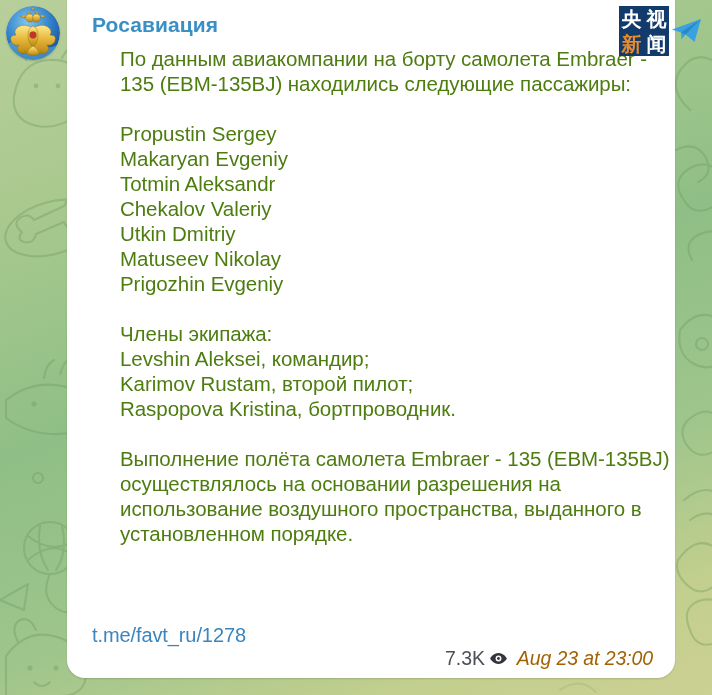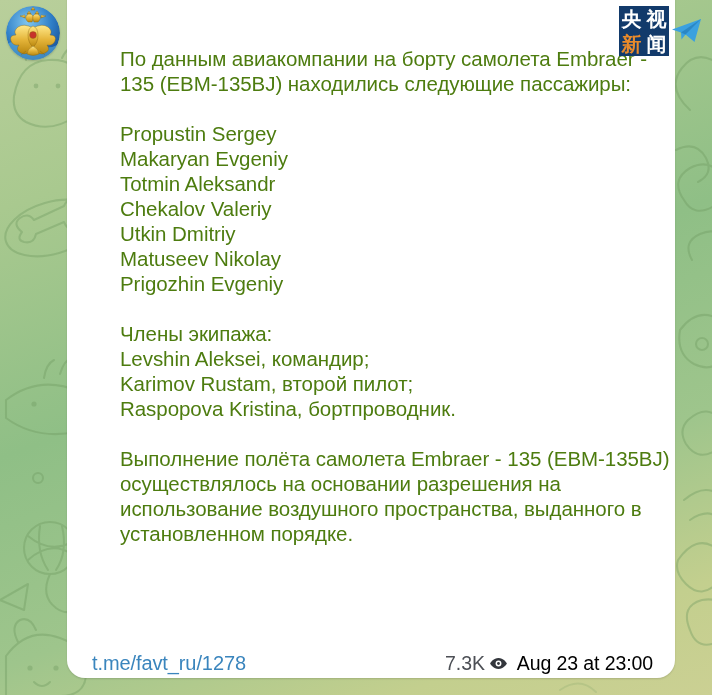--- a/index.html
+++ b/index.html
@@ -83,24 +83,25 @@
     white-space: pre-wrap;
     letter-spacing: -0.05px;
     margin-left: 28px;
   }
 
   
   #footer {
     position: absolute;
     left: 25px;
     right: 22px;
-    bottom: 2px;
+    bottom: 28px;
     height: 26px;
     display: flex;
-    align-items: center;
+    align-items: flex-start;
+    flex-direction: column;
   }
   #post-link {
     font-size: 20px;
     color: #3a85bd;
     text-decoration: none;
     letter-spacing: -.1px;
   }
   #footer-right {
     margin-left: auto;
     display: flex;
@@ -108,23 +109,24 @@
     gap: 4px;
   }
   #view-count {
     font-size: 19.5px;
     color: #4c4f55;
     letter-spacing: -.1px;
   }
   #eye-icon { display: block; }
   #timestamp {
     font-size: 19.5px;
-    color: #000000;
+    color: #a16207;
     letter-spacing: -.1px;
     margin-left: 5px;
+    font-style: italic;
   }
 
   
   #watermark {
     position: absolute;
     right: 8px;
     top: 6px;
     display: flex;
     align-items: center;
     gap: 1px;
@@ -237,20 +239,21 @@
       <path d="M27 20 q-5 2 -5 9 q0 8 5 12 q5 -4 5 -12 q0 -7 -5 -9 z"></path>
 
       <path d="M27 40 q-6 3 -6 8 q6 3 12 0 q0 -5 -6 -8 z"></path>
       <path d="M20 45 l-5 4 M34 45 l5 4"></path>
     </g>
     <circle cx="27" cy="29" r="3.4" fill="#c8322b" stroke="#8a6410" stroke-width=".4"></circle>
   </svg>
 </div>
 
 <div id="bubble">
+  <div id="channel-title">Росавиация</div>
   <div id="msg-text">По данным авиакомпании на борту самолета Embraer - 135 (EBM-135BJ) находились следующие пассажиры:
 
 Propustin Sergey
 Makaryan Evgeniy
 Totmin Aleksandr
 Chekalov Valeriy
 Utkin Dmitriy
 Matuseev Nikolay
 Prigozhin Evgeniy
 

